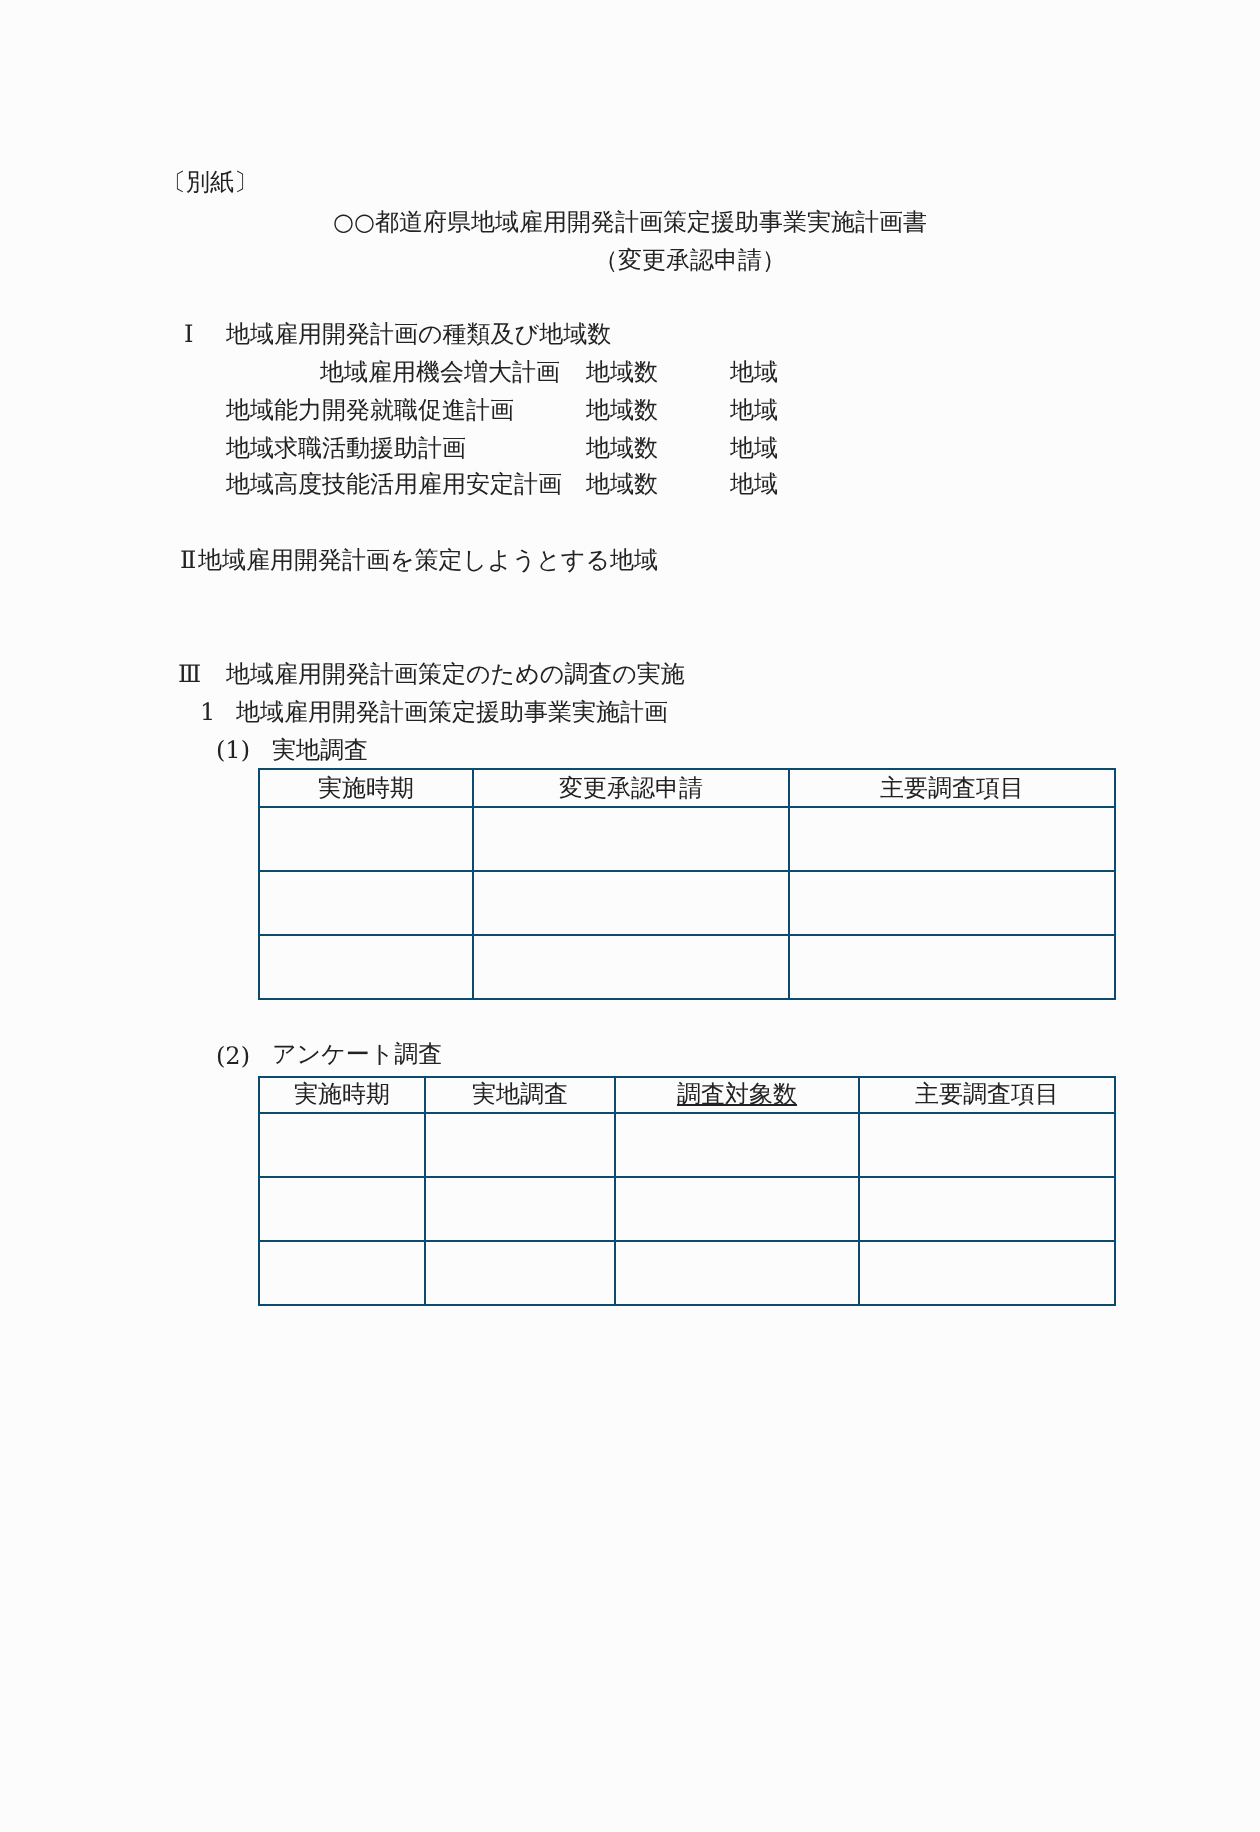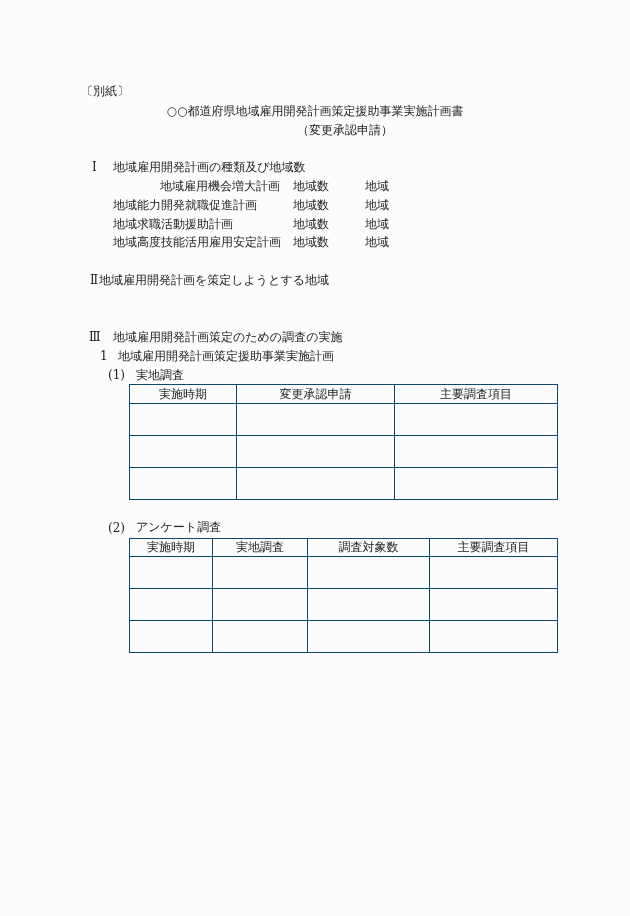--- a/index.html
+++ b/index.html
@@ -112,21 +112,21 @@
       <colgroup>
           <col style="width:83px">
           <col style="width:95px">
           <col style="width:122px">
           <col style="width:128px">
         </colgroup>
       <tbody>
           <tr>
         <th style="height:15px;">実施時期</th>
         <th style="height:15px;">実地調査</th>
-        <th style="height:15px;">調査対象数</th>
+        <th style="height:15px;text-decoration:underline;">調査対象数</th>
         <th style="height:15px;">主要調査項目</th>
       </tr>
       <tr>
         <td></td>
         <td></td>
         <td></td>
         <td></td>
       </tr>
       <tr>
         <td></td>

